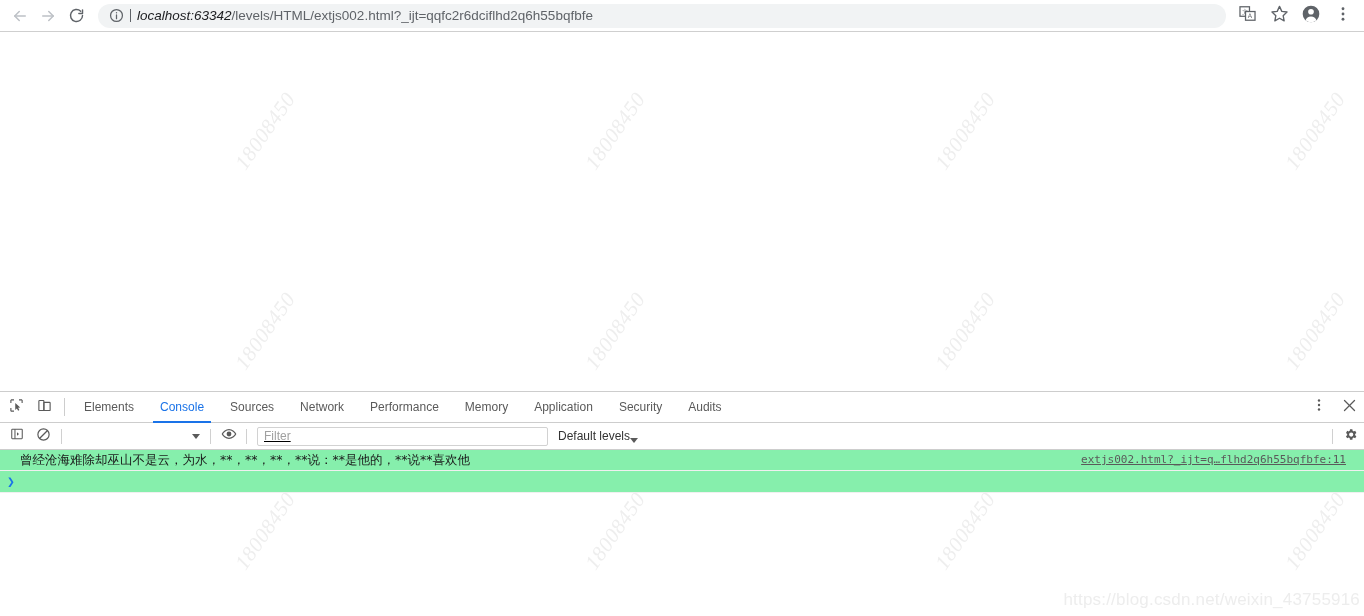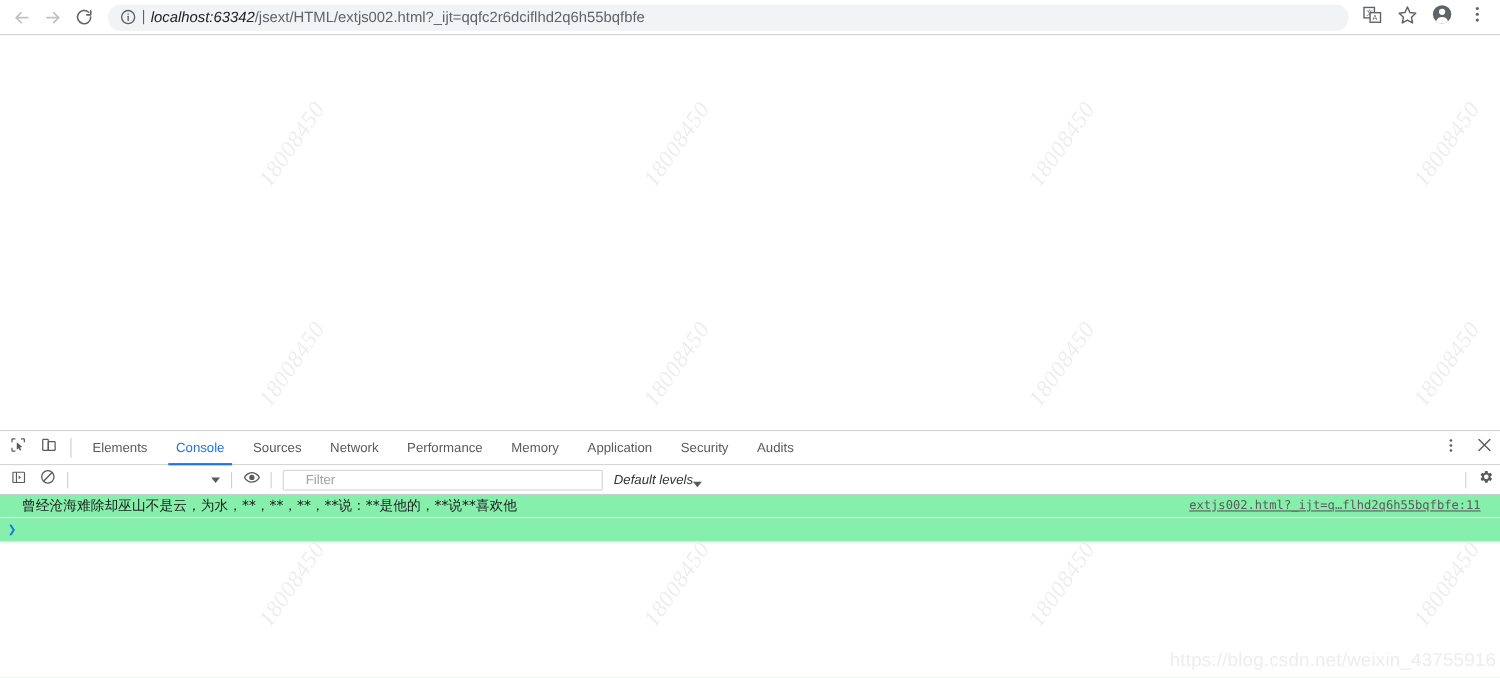--- a/index.html
+++ b/index.html
@@ -209,35 +209,35 @@
   }
   .ct-filter {
     flex: 1 1 auto;
     height: 19px;
     margin-left: 6px;
     background: #ffffff;
     border: 1px solid #d2d2d2;
     border-radius: 2px;
     display: flex;
     align-items: center;
-    padding: 0 20px;
+    padding: 0 6px;
     max-width: 291px;
     min-width: 0;
+    text-decoration: underline;
   }
   .ct-filter-text {
     font-size: 12px;
     color: #a0a0a0;
   }
   .ct-levels {
     display: flex;
     align-items: flex-end;
     gap: 0;
     margin-left: 10px;
     flex: 0 0 auto;
-    font-style: italic;
   }
   .ct-levels-label { font-size: 12px; color: #333; }
   .ct-spacer { flex: 1 1 auto; }
   .ct-gear-wrap {
     display: flex; align-items: center; flex: 0 0 auto;
   }
 
   
   .console-body {
     position: relative;
@@ -329,21 +329,21 @@
 
   <div class="omnibox">
     <span class="omni-info">
       <svg width="15" height="15" viewBox="0 0 24 24" fill="none" stroke="#5f6368" stroke-width="2">
         <circle cx="12" cy="12" r="9.5"></circle>
         <line x1="12" y1="11" x2="12" y2="17" stroke-linecap="round"></line>
         <circle cx="12" cy="7.6" r="1.1" fill="#5f6368" stroke="none"></circle>
       </svg>
     </span>
     <span class="omni-caret"></span>
-    <span class="omni-url"><span class="host">localhost:63342</span><span>/jsext/HTML/extjs002.html?_ijt=qqfc2r6dciflhd2q6h55bqfbfe</span></span>
+    <span class="omni-url"><span class="host">localhost:63342</span><span>/levels/HTML/extjs002.html?_ijt=qqfc2r6dciflhd2q6h55bqfbfe</span></span>
   </div>
 
   <div class="chrome-icons">
 
     <div class="chrome-icon">
       <span>
         <svg width="19" height="19" viewBox="0 0 24 24">
           <rect x="2.5" y="3.5" width="12" height="12" fill="none" stroke="#5f6368" stroke-width="1.6"></rect>
           <text x="5" y="12.6" font-family="DejaVu Sans, sans-serif" font-size="8" fill="#5f6368">文</text>
           <rect x="9.5" y="9.5" width="12" height="11" fill="#ffffff" stroke="#5f6368" stroke-width="1.6"></rect>

